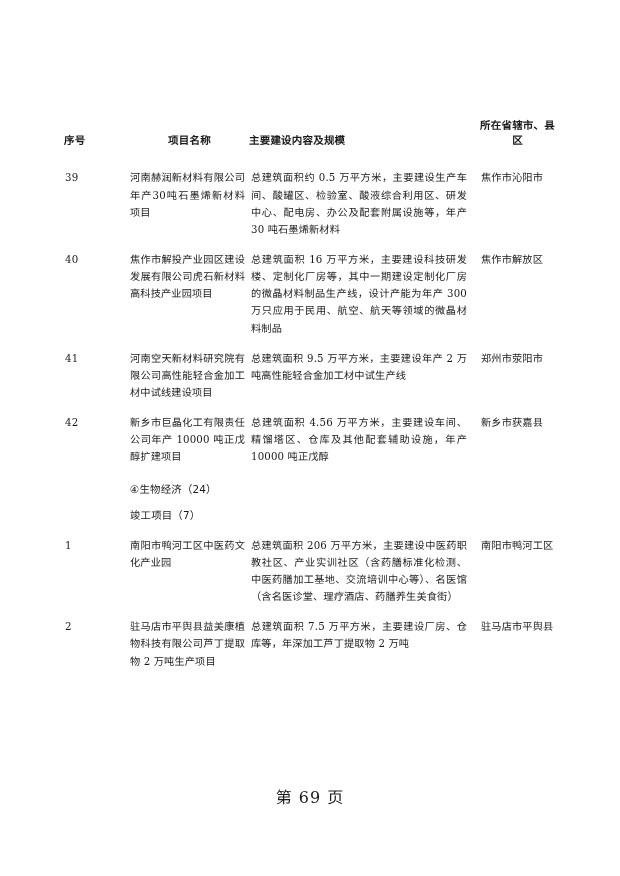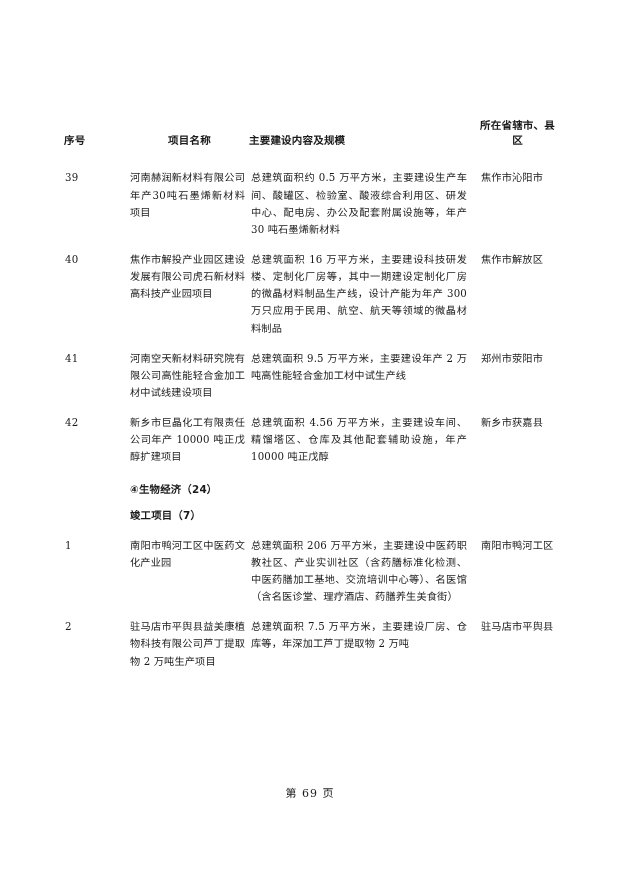--- a/index.html
+++ b/index.html
@@ -84,37 +84,37 @@
   }
   .row .d-loc {
     padding-left: 4px;
     text-align: left;
     margin-left: 47px;
   }
 
   
   .section-row td {
     font-family: "DejaVu Sans", "Liberation Sans", sans-serif;
-    font-weight: 700;
+    font-weight: 400;
     font-size: 10.4px;
     padding-top: 16px;
     padding-left: 26px;
     line-height: 1.5;
     letter-spacing: 0.2px;
   }
   .section-row.tight td { padding-top: 11px; }
 
   .footer {
     position: absolute;
     left: 0;
     top: 784px;
     width: 620px;
     text-align: center;
     font-family: "DejaVu Serif", "Liberation Serif", serif;
-    font-size: 11px;
+    font-size: 16px;
     color: #1a1a1a;
     letter-spacing: 1px;
   }
 </style>
 </head>
 <body>
 
 <div class="page">
 
   <table class="doc-table">

